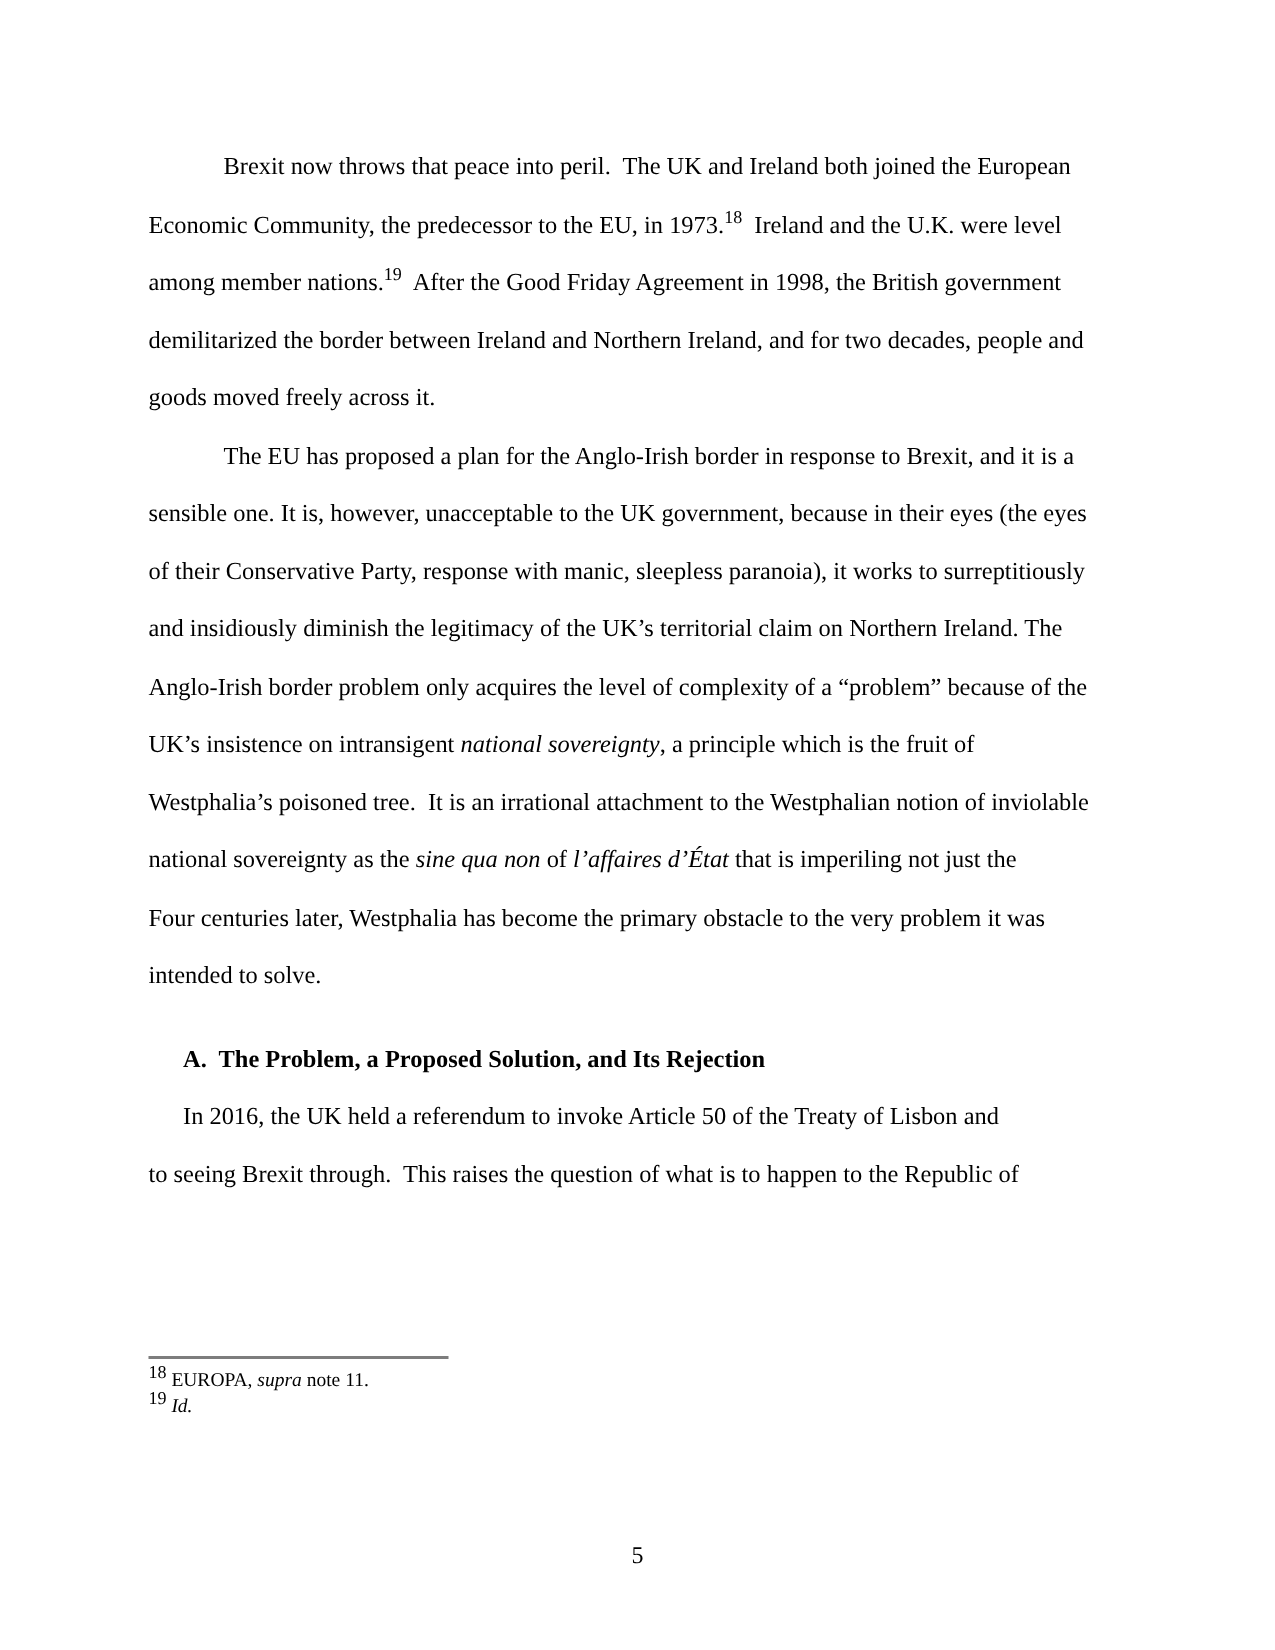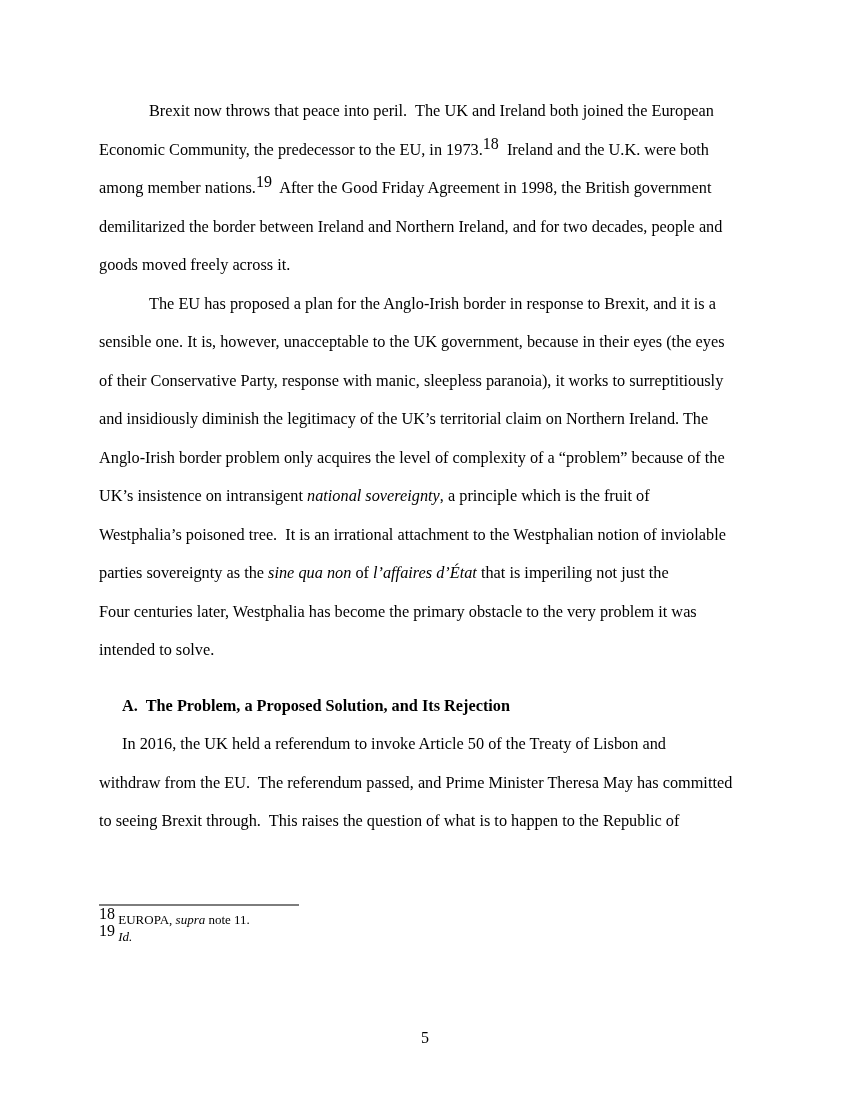--- a/index.html
+++ b/index.html
@@ -29,21 +29,21 @@
     white-space: pre;
   }
   .heading {
     margin-top: 17px;
     height: 38.5px;
     line-height: 38.5px;
     font-weight: bold;
     white-space: pre;
   }
   sup {
-    font-size: 16px;
+    font-size: 12px;
     line-height: 0;
     vertical-align: super;
   }
   .footnotes {
     position: absolute;
     left: 99px;
     top: 904px;
     width: 660px;
     font-size: 13px;
   }
@@ -66,37 +66,36 @@
     font-size: 16px;
     line-height: 20px;
   }
 </style>
 </head>
 <body>
 
 <div class="doc-page">
   <div class="content">
       <div class="line" style="padding-left: 50px;"><span>Brexit now throws that peace into peril.  The UK and Ireland both joined the European</span></div>
-      <div class="line"><span>Economic Community, the predecessor to the EU, in 1973.</span><sup>18</sup><span>  Ireland and the U.K. were both</span></div>
+      <div class="line"><span>Economic Community, the predecessor to the EU, in 1973.</span><sup>18</sup><span>  Ireland and the U.K. were level</span></div>
       <div class="line"><span>among member nations.</span><sup>19</sup><span>  After the Good Friday Agreement in 1998, the British government</span></div>
       <div class="line"><span>demilitarized the border between Ireland and Northern Ireland, and for two decades, people and</span></div>
       <div class="line"><span>goods moved freely across it.</span></div>
       <div class="line" style="padding-left: 50px;"><span>The EU has proposed a plan for the Anglo-Irish border in response to Brexit, and it is a</span></div>
       <div class="line"><span>sensible one. It is, however, unacceptable to the UK government, because in their eyes (the eyes</span></div>
       <div class="line"><span>of their Conservative Party, response with manic, sleepless paranoia), it works to surreptitiously</span></div>
       <div class="line"><span>and insidiously diminish the legitimacy of the UK’s territorial claim on Northern Ireland. The</span></div>
       <div class="line"><span>Anglo-Irish border problem only acquires the level of complexity of a “problem” because of the</span></div>
       <div class="line"><span>UK’s insistence on intransigent </span><i>national sovereignty</i><span>, a principle which is the fruit of</span></div>
       <div class="line"><span>Westphalia’s poisoned tree.  It is an irrational attachment to the Westphalian notion of inviolable</span></div>
-      <div class="line"><span>parties sovereignty as the </span><i>sine qua non</i><span> of </span><i>l’affaires d’État</i><span> that is imperiling not just the</span></div>
+      <div class="line"><span>national sovereignty as the </span><i>sine qua non</i><span> of </span><i>l’affaires d’État</i><span> that is imperiling not just the</span></div>
       <div class="line"><span>Four centuries later, Westphalia has become the primary obstacle to the very problem it was</span></div>
       <div class="line"><span>intended to solve.</span></div>
       <div class="heading" style="padding-left: 23px;">A.  The Problem, a Proposed Solution, and Its Rejection</div>
       <div class="line" style="padding-left: 23px;"><span>In 2016, the UK held a referendum to invoke Article 50 of the Treaty of Lisbon and</span></div>
-      <div class="line"><span>withdraw from the EU.  The referendum passed, and Prime Minister Theresa May has committed</span></div>
       <div class="line"><span>to seeing Brexit through.  This raises the question of what is to happen to the Republic of</span></div>
     </div>
 
   <div class="footnotes">
     <div class="fn-rule"></div>
     <div>
         <div class="fn-line"><sup>18</sup><span> EUROPA, </span><i>supra</i><span> note 11.</span></div>
         <div class="fn-line"><sup>19</sup><span> </span><i>Id.</i></div>
       </div>
   </div>

